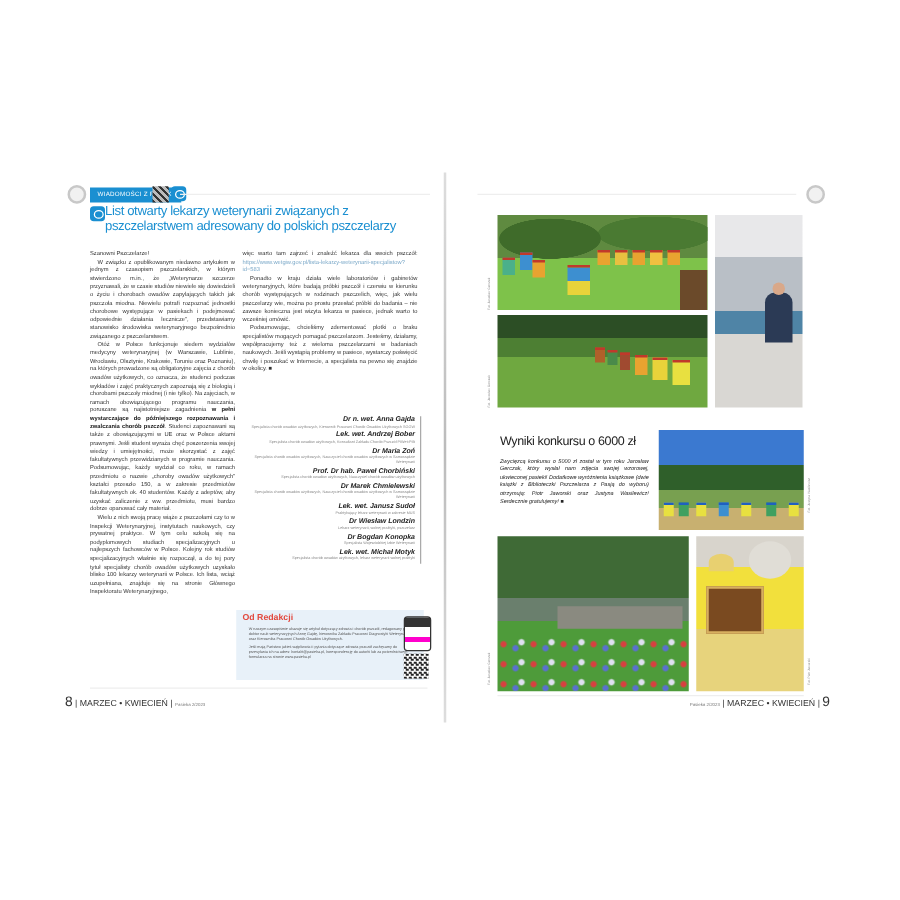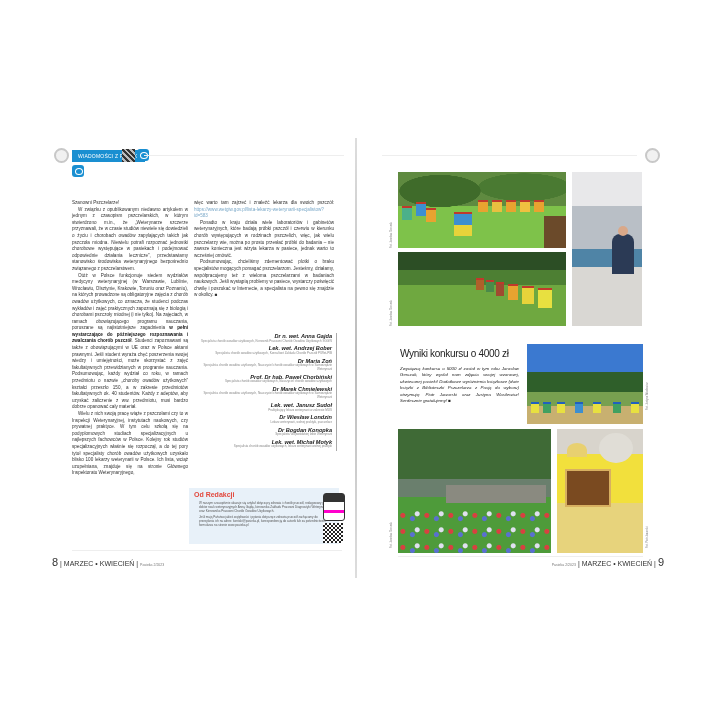--- a/index.html
+++ b/index.html
@@ -62,20 +62,21 @@
 <div class="spread">
 
   <div class="page page-left">
     <div class="logo-circle" style="left:10px;top:10px;"></div>
     <div class="section-tag">WIADOMOŚCI Z POLSKI</div>
     <div class="qr-mini"></div>
     <div class="bubble-icon" style="left:93px;top:11px;"></div>
     <div class="rule" style="left:100px;top:17px;width:200px;"></div>
 
     <div class="bubble-icon" style="left:28px;top:27px;"></div>
+    <div class="headline">List otwarty lekarzy weterynarii związanych z pszczelarstwem adresowany do polskich pszczelarzy</div>
 
     <div class="col" style="left:28px;top:62px;width:116px;">
       <p class="noind">Szanowni Pszczelarze!</p>
       <p>W związku z opublikowanym niedawno artykułem w jednym z czasopism pszczelarskich, w którym stwierdzono m.in., że „Weterynarze szczerze przyznawali, że w czasie studiów niewiele się dowiedzieli o życiu i chorobach owadów zapylających takich jak pszczoła miodna. Niewielu potrafi rozpoznać jednostki chorobowe występujące w pasiekach i podejmować odpowiednie działania lecznicze”, przedstawiamy stanowisko środowiska weterynaryjnego bezpośrednio związanego z pszczelarstwem.</p>
       <p><span>Otóż w Polsce funkcjonuje siedem wydziałów medycyny weterynaryjnej (w Warszawie, Lublinie, Wrocławiu, Olsztynie, Krakowie, Toruniu oraz Poznaniu), na których prowadzone są obligatoryjne zajęcia z chorób owadów użytkowych, co oznacza, że studenci podczas wykładów i zajęć praktycznych zapoznają się z biologią i chorobami pszczoły miodnej (i nie tylko). Na zajęciach, w ramach obowiązującego programu nauczania, poruszane są najistotniejsze zagadnienia </span><b>w pełni wystarczające do późniejszego rozpoznawania i zwalczania chorób pszczół</b><span>. Studenci zapoznawani są także z obowiązującymi w UE oraz w Polsce aktami prawnymi. Jeśli student wyraża chęć poszerzenia swojej wiedzy i umiejętności, może skorzystać z zajęć fakultatywnych przewidzianych w programie nauczania. Podsumowując, każdy wydział co roku, w ramach przedmiotu o nazwie „choroby owadów użytkowych” kształci przeszło 150, a w zakresie przedmiotów fakultatywnych ok. 40 studentów. Każdy z adeptów, aby uzyskać zaliczenie z ww. przedmiotu, musi bardzo dobrze opanować cały materiał.</span></p>
       <p>Wielu z nich swoją pracę wiąże z pszczołami czy to w Inspekcji Weterynaryjnej, instytutach naukowych, czy prywatnej praktyce. W tym celu szkolą się na podyplomowych studiach specjalizacyjnych u najlepszych fachowców w Polsce. Kolejny rok studiów specjalizacyjnych właśnie się rozpoczął, a do tej pory tytuł specjalisty chorób owadów użytkowych uzyskało blisko 100 lekarzy weterynarii w Polsce. Ich lista, wciąż uzupełniana, znajduje się na stronie Głównego Inspektoratu Weterynaryjnego,</p>
     </div>
 
     <div class="col" style="left:150px;top:62px;width:140px;">
       <p class="noind"><span>więc warto tam zajrzeć i znaleźć lekarza dla swoich pszczół: </span><span class="url">https://www.wetgiw.gov.pl/lista-lekarzy-weterynarii-specjalistow?id=583</span></p>
@@ -166,21 +167,21 @@
       <div class="hive" style="left:124px;top:34px;width:12px;height:16px;background:#e8d33a;"></div>
       <div class="hive" style="left:140px;top:36px;width:14px;height:18px;background:#e8e040;"></div>
     </div>
     <div class="photo ph3">
       <div style="position:absolute;left:40px;top:62px;width:22px;height:40px;border-radius:8px 8px 0 0;background:#2b3a55;"></div>
       <div style="position:absolute;left:46px;top:54px;width:10px;height:10px;border-radius:50%;background:#d9a889;"></div>
     </div>
     <div class="credit" style="left:28px;top:110px;">Fot. Jarosław Gerczak</div>
     <div class="credit" style="left:28px;top:188px;">Fot. Jarosław Gerczak</div>
 
-    <div class="wyniki-title">Wyniki konkursu o 4000 zł</div>
+    <div class="wyniki-title">Wyniki konkursu o 6000 zł</div>
     <div class="wyniki-text">Zwycięzcą konkursu o 5000 zł został w tym roku Jarosław Gerczak, który wysłał nam zdjęcia swojej wzorowej, ukwieconej pasieki! Dodatkowe wyróżnienia książkowe (dwie książki z Biblioteczki Pszczelarza z Pasją do wyboru) otrzymują: Piotr Jaworski oraz Justyna Wasilewicz! Serdecznie gratulujemy! ■</div>
 
     <div class="photo ph4">
       <div class="hive" style="left:4px;top:58px;width:8px;height:9px;background:#e8e040;border-top-color:#2060c0;"></div>
       <div class="hive" style="left:16px;top:58px;width:8px;height:9px;background:#40a060;border-top-color:#2060c0;"></div>
       <div class="hive" style="left:30px;top:58px;width:8px;height:9px;background:#e8e040;border-top-color:#2060c0;"></div>
       <div class="hive" style="left:48px;top:58px;width:8px;height:9px;background:#3d8fd0;border-top-color:#2060c0;"></div>
       <div class="hive" style="left:66px;top:58px;width:8px;height:9px;background:#e8e040;border-top-color:#2060c0;"></div>
       <div class="hive" style="left:86px;top:58px;width:8px;height:9px;background:#40a060;border-top-color:#2060c0;"></div>
       <div class="hive" style="left:104px;top:58px;width:8px;height:9px;background:#e8e040;border-top-color:#2060c0;"></div>

